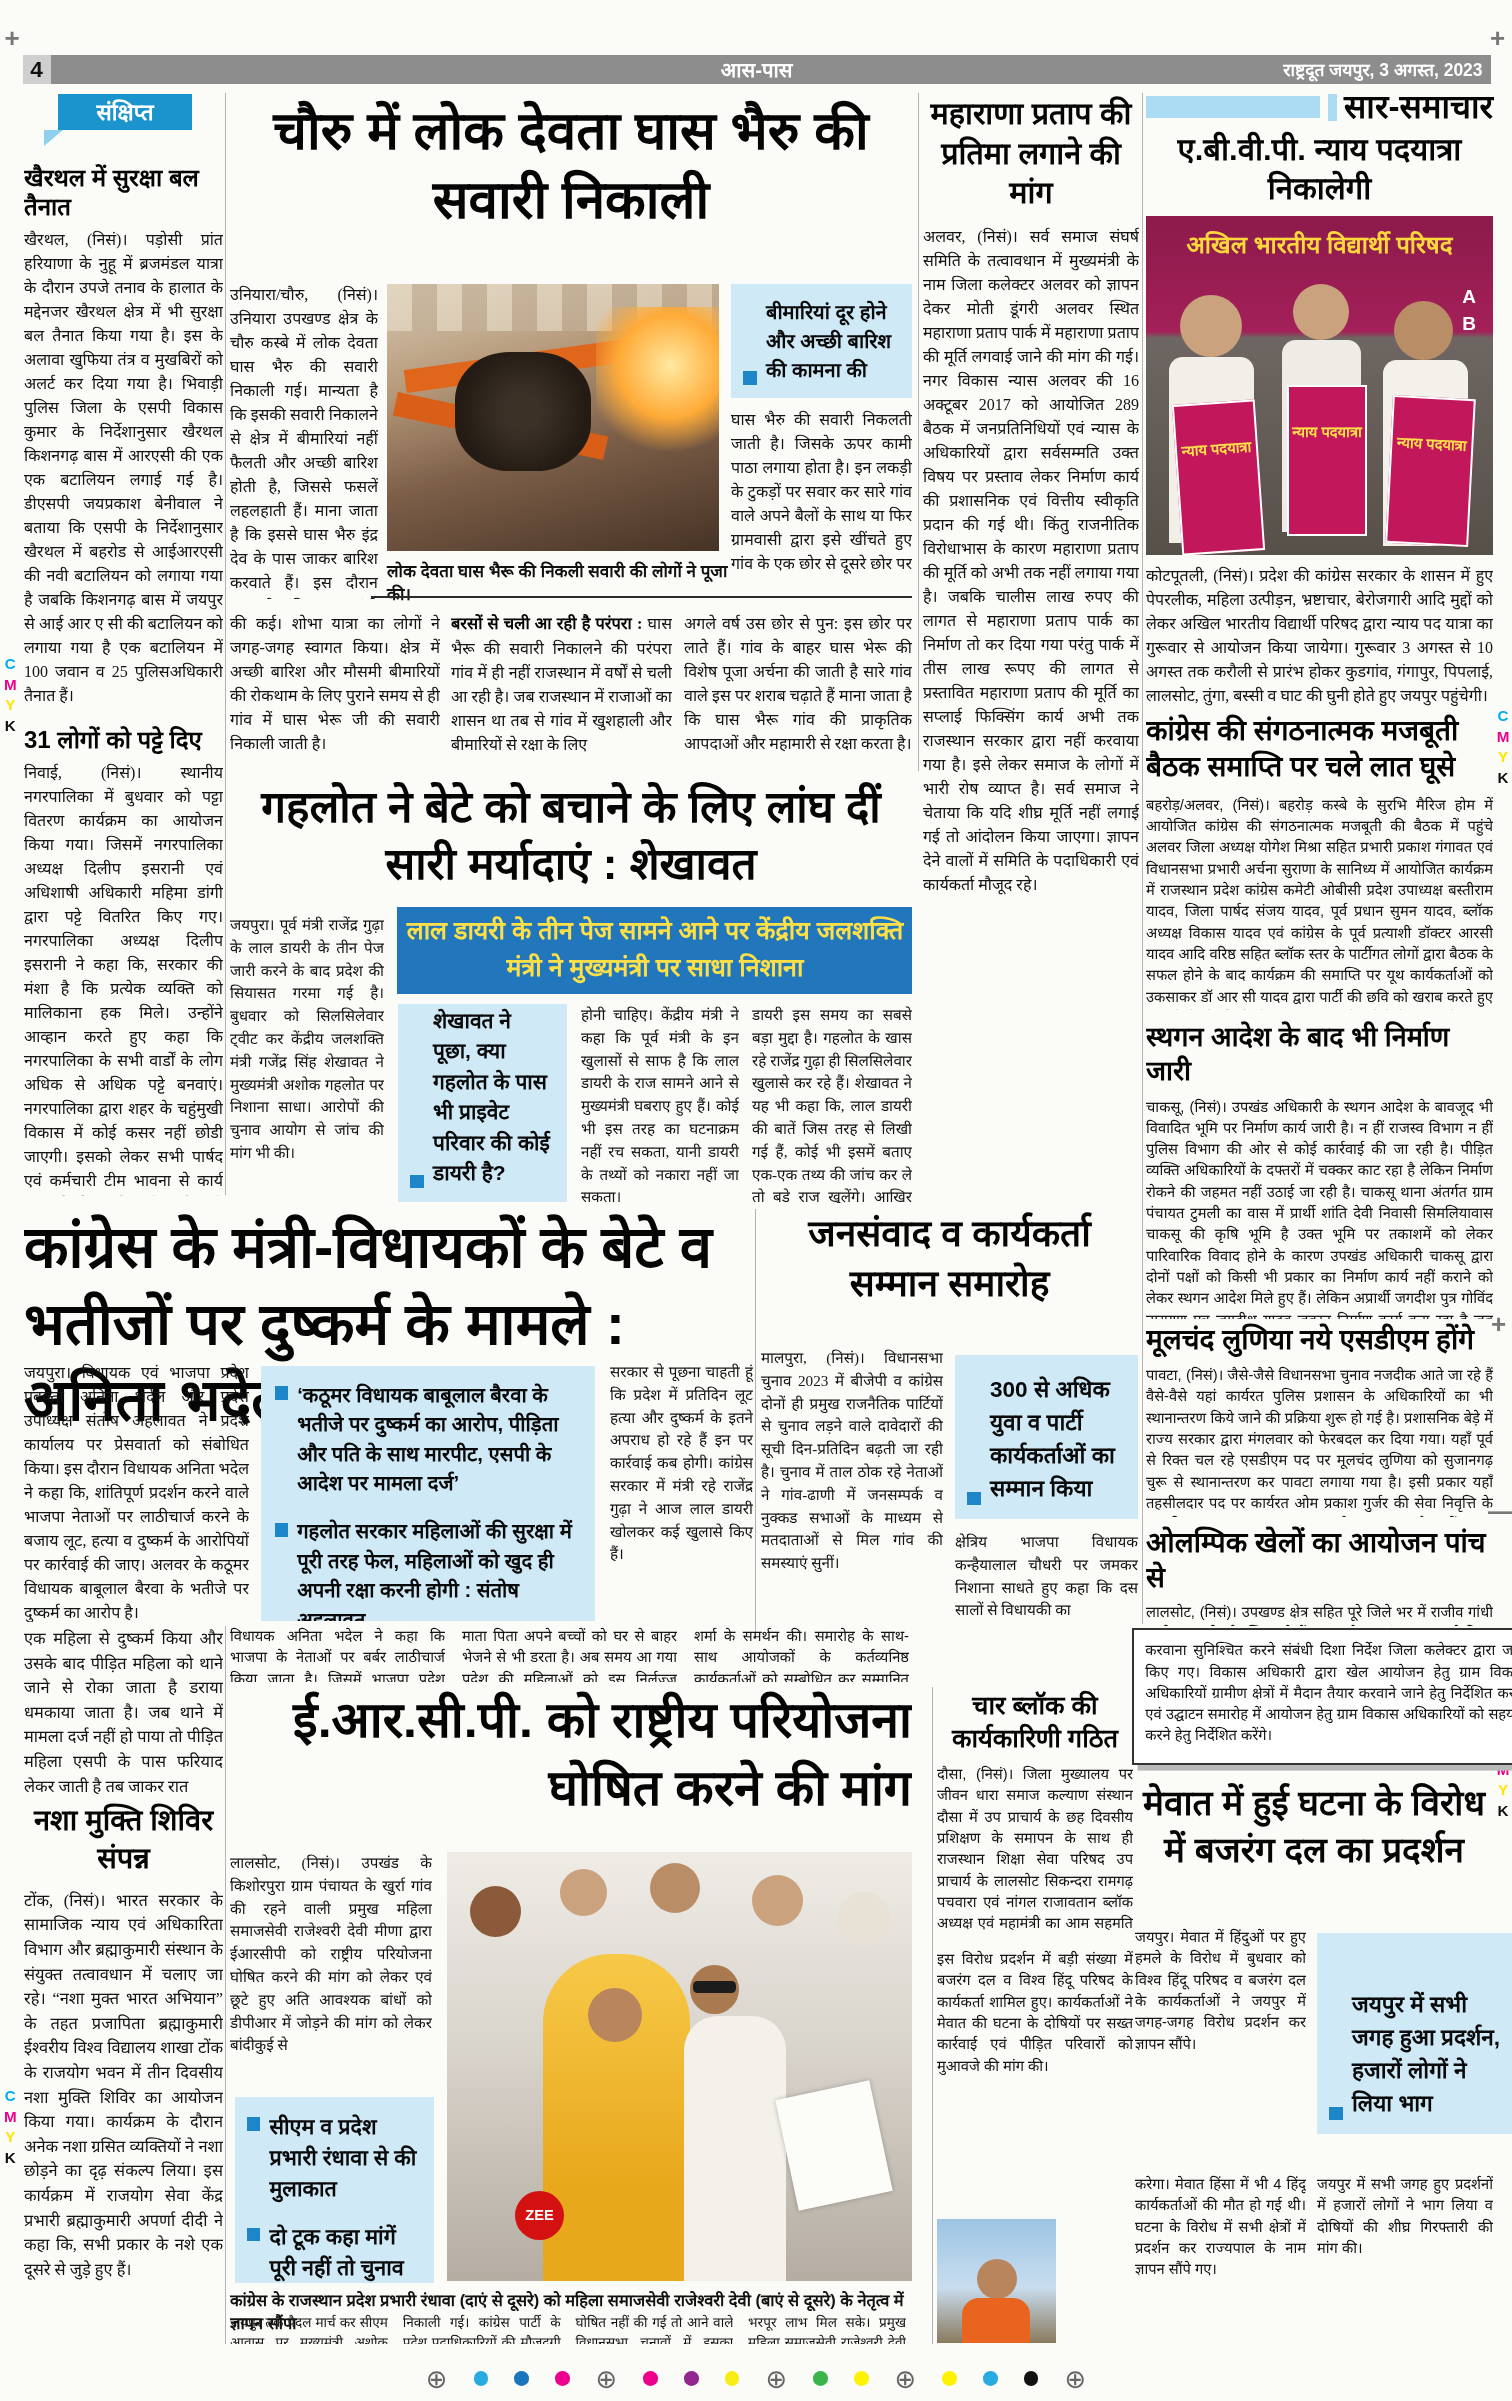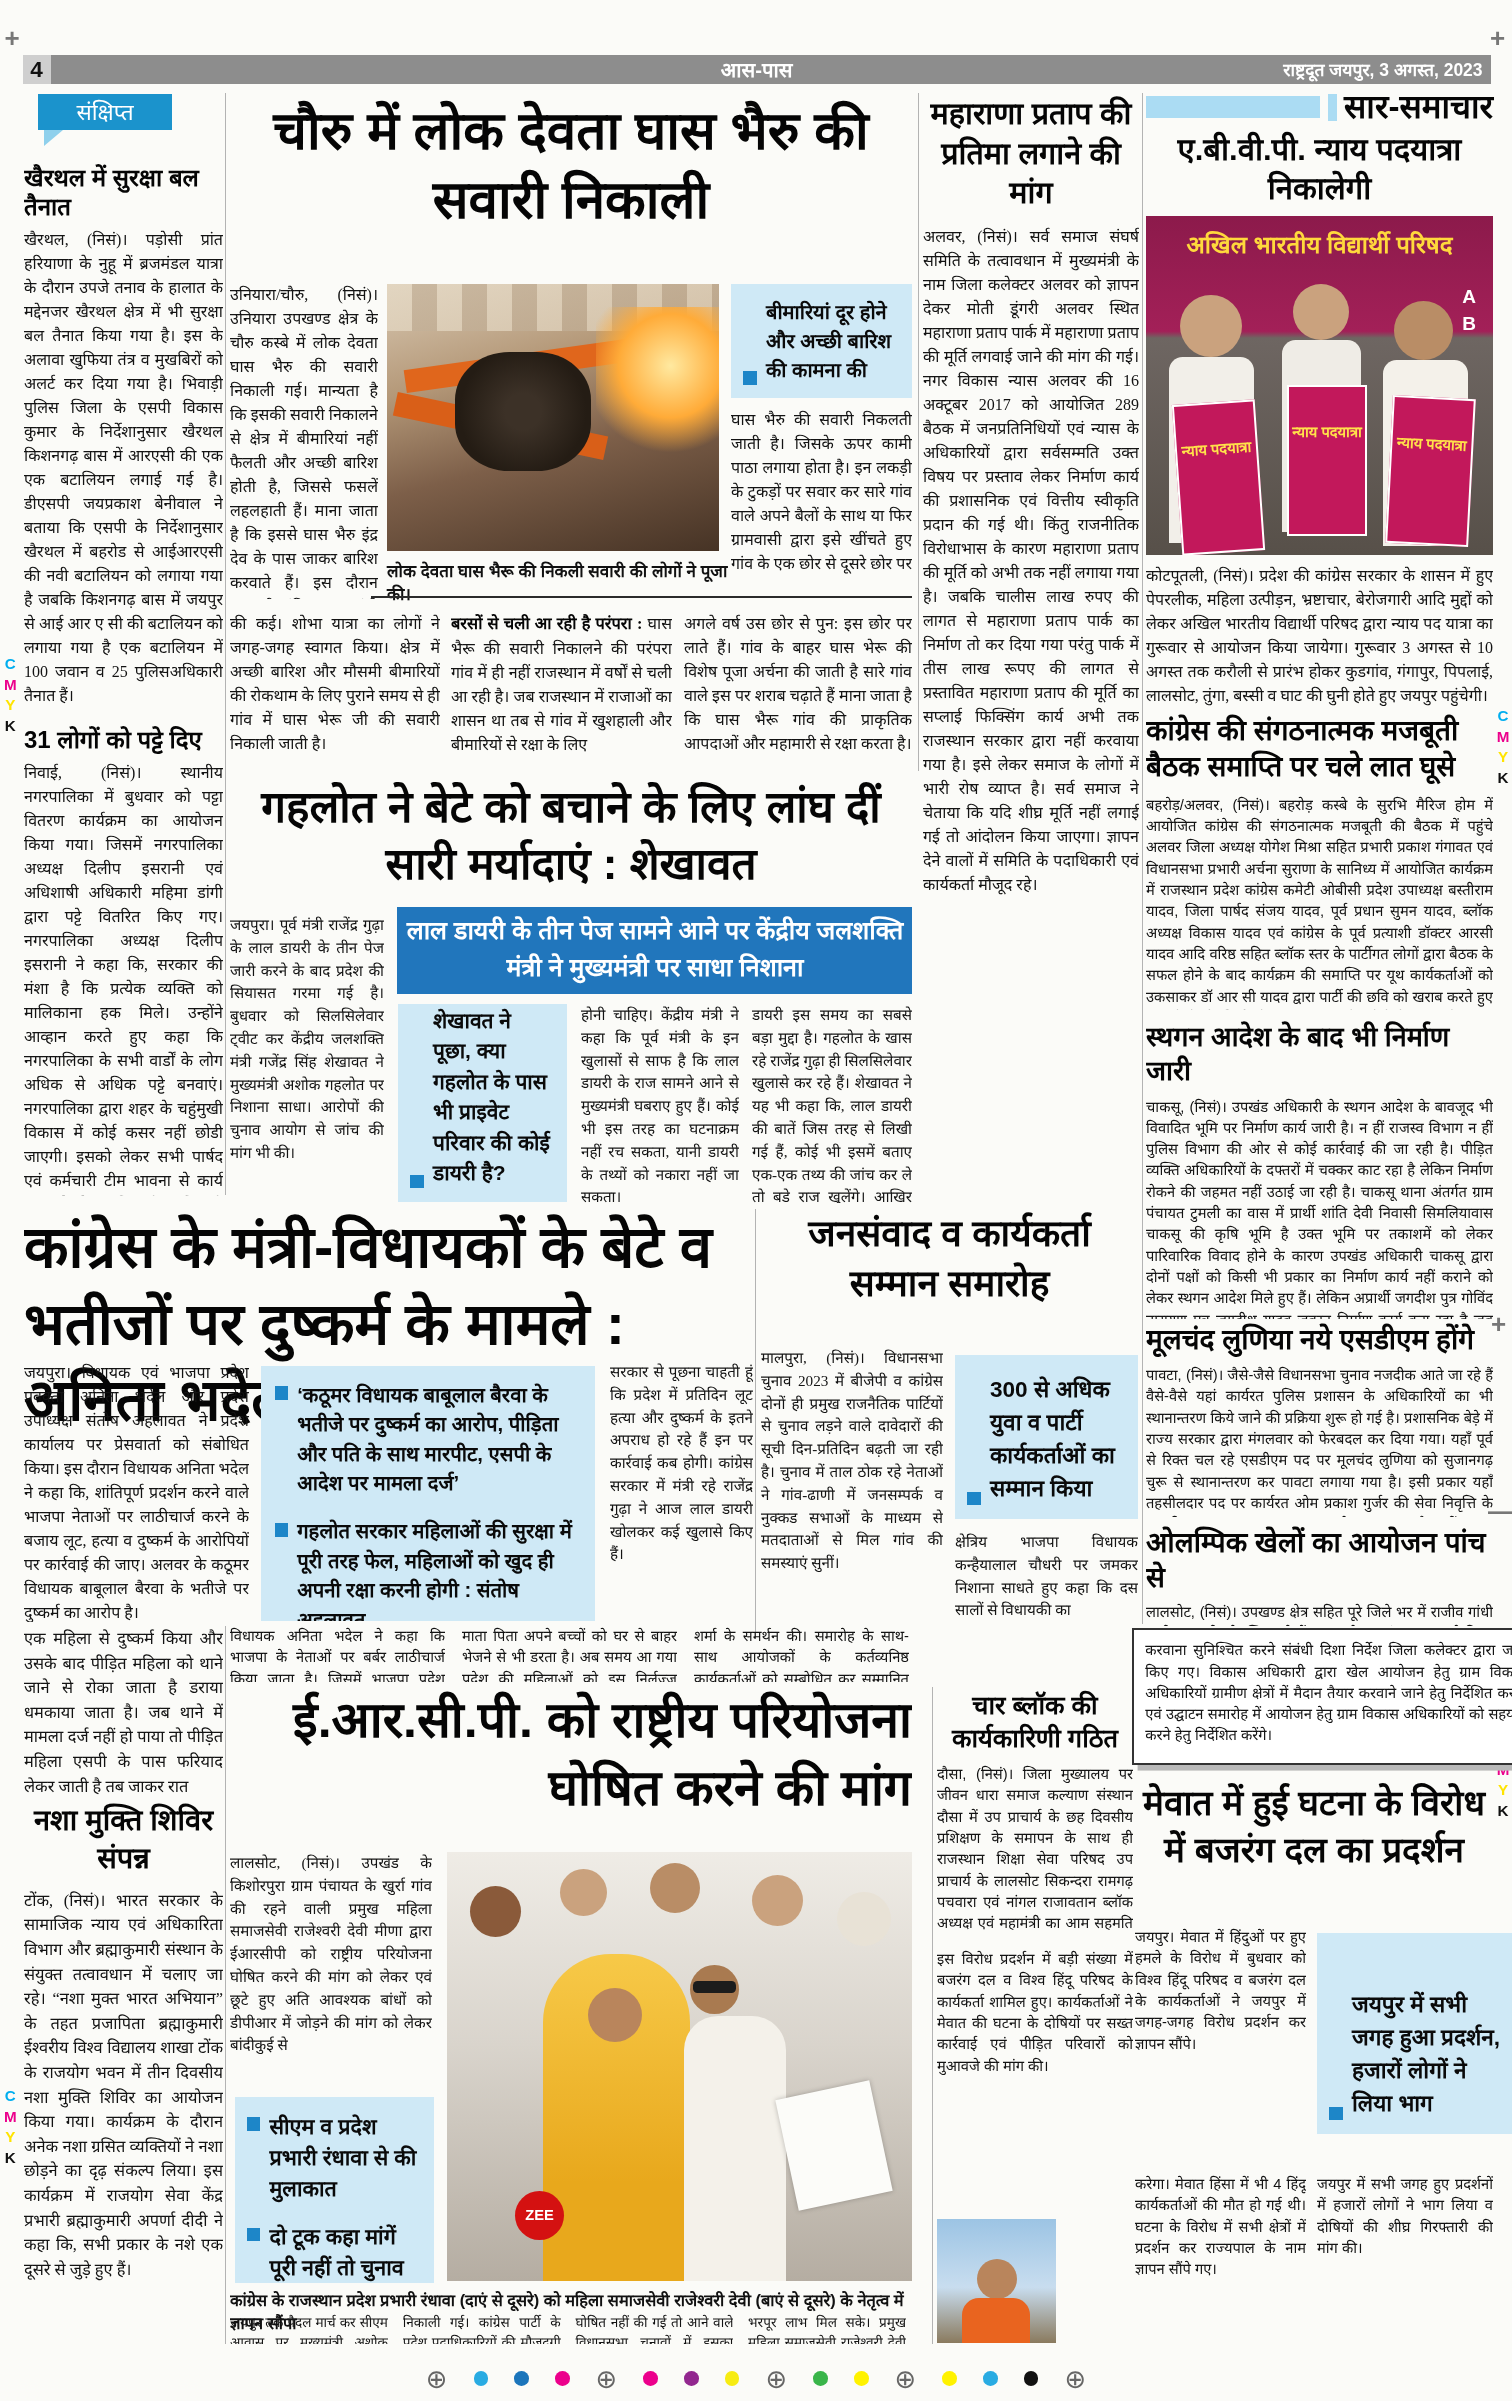--- a/index.html
+++ b/index.html
@@ -15,28 +15,28 @@
   .mast-r{position:absolute;right:8px;top:0;height:29px;color:#fff;font-size:17.5px;font-weight:bold;line-height:30.5px;}
   
   .bt{font-size:16px;line-height:1.5;text-align:justify;color:#131313;overflow:hidden;font-family:Liberation Serif, serif;}
   .bt-sm{font-size:14.7px;line-height:1.45;text-align:justify;color:#131313;overflow:hidden;}
   .hd{font-weight:bold;color:#050505;}
   .caption{font-weight:bold;color:#111;}
   .vrule{position:absolute;width:1.1px;background:#b3b3b3;}
   .hline{position:absolute;height:1.7px;background:#2b2b2b;}
   
   .briefs{position:absolute;left:24px;top:94px;width:199px;height:1102px;overflow:hidden;}
-  .tab{margin-left:14px;width:134px;height:36px;background:#1b93cc;color:#fff;text-align:center;
-       font-size:22.6px;font-weight:normal;line-height:37px;}
+  .tab{margin-left:34px;width:134px;height:36px;background:#1b93cc;color:#fff;text-align:center;
+       font-size:22.6px;font-weight:bold;line-height:37px;}
   .fold{margin-left:20.3px;width:0;height:0;border-top:16px solid #8fd0ec;border-right:19px solid transparent;}
   .brief-t{font-size:24px;line-height:1.22;font-weight:bold;margin:17px 0 6.8px 0;color:#050505;}
   .ibox{background:#cfe9f6;padding:13.6px 12.4px;display:flex;align-items:flex-end;}
   .sq{flex:0 0 auto;width:13.6px;height:13.6px;background:#1d86c8;margin:5.6px 9px 0 0;display:inline-block;}
   .ibox-t{font-weight:bold;font-size:20px;line-height:1.45;color:#0a0a0a;}
-  .bluebox{background:#2176bc;color:#ffffff;font-weight:bold;text-align:center;}
+  .bluebox{background:#2176bc;color:#fde047;font-weight:bold;text-align:center;}
   .photo{position:absolute;overflow:hidden;}
   .shape{position:absolute;}
   .cmyk{position:absolute;width:16px;font-size:15.2px;font-weight:bold;line-height:1.35;text-align:center;}
   .cmyk .c{color:#00aeef}.cmyk .m{color:#ec008c}.cmyk .y{color:#ffe400}.cmyk .k{color:#111}
   .plus{position:absolute;color:#777;font-size:26px;font-weight:bold;}
   .regstrip{position:absolute;left:0;top:2361px;width:1512px;height:35px;display:flex;align-items:center;
             justify-content:center;gap:26px;}
   .dot{width:14.7px;height:14.7px;border-radius:50%;display:inline-block;}
   .target{color:#666;font-size:26px;line-height:1;}
 </style>

